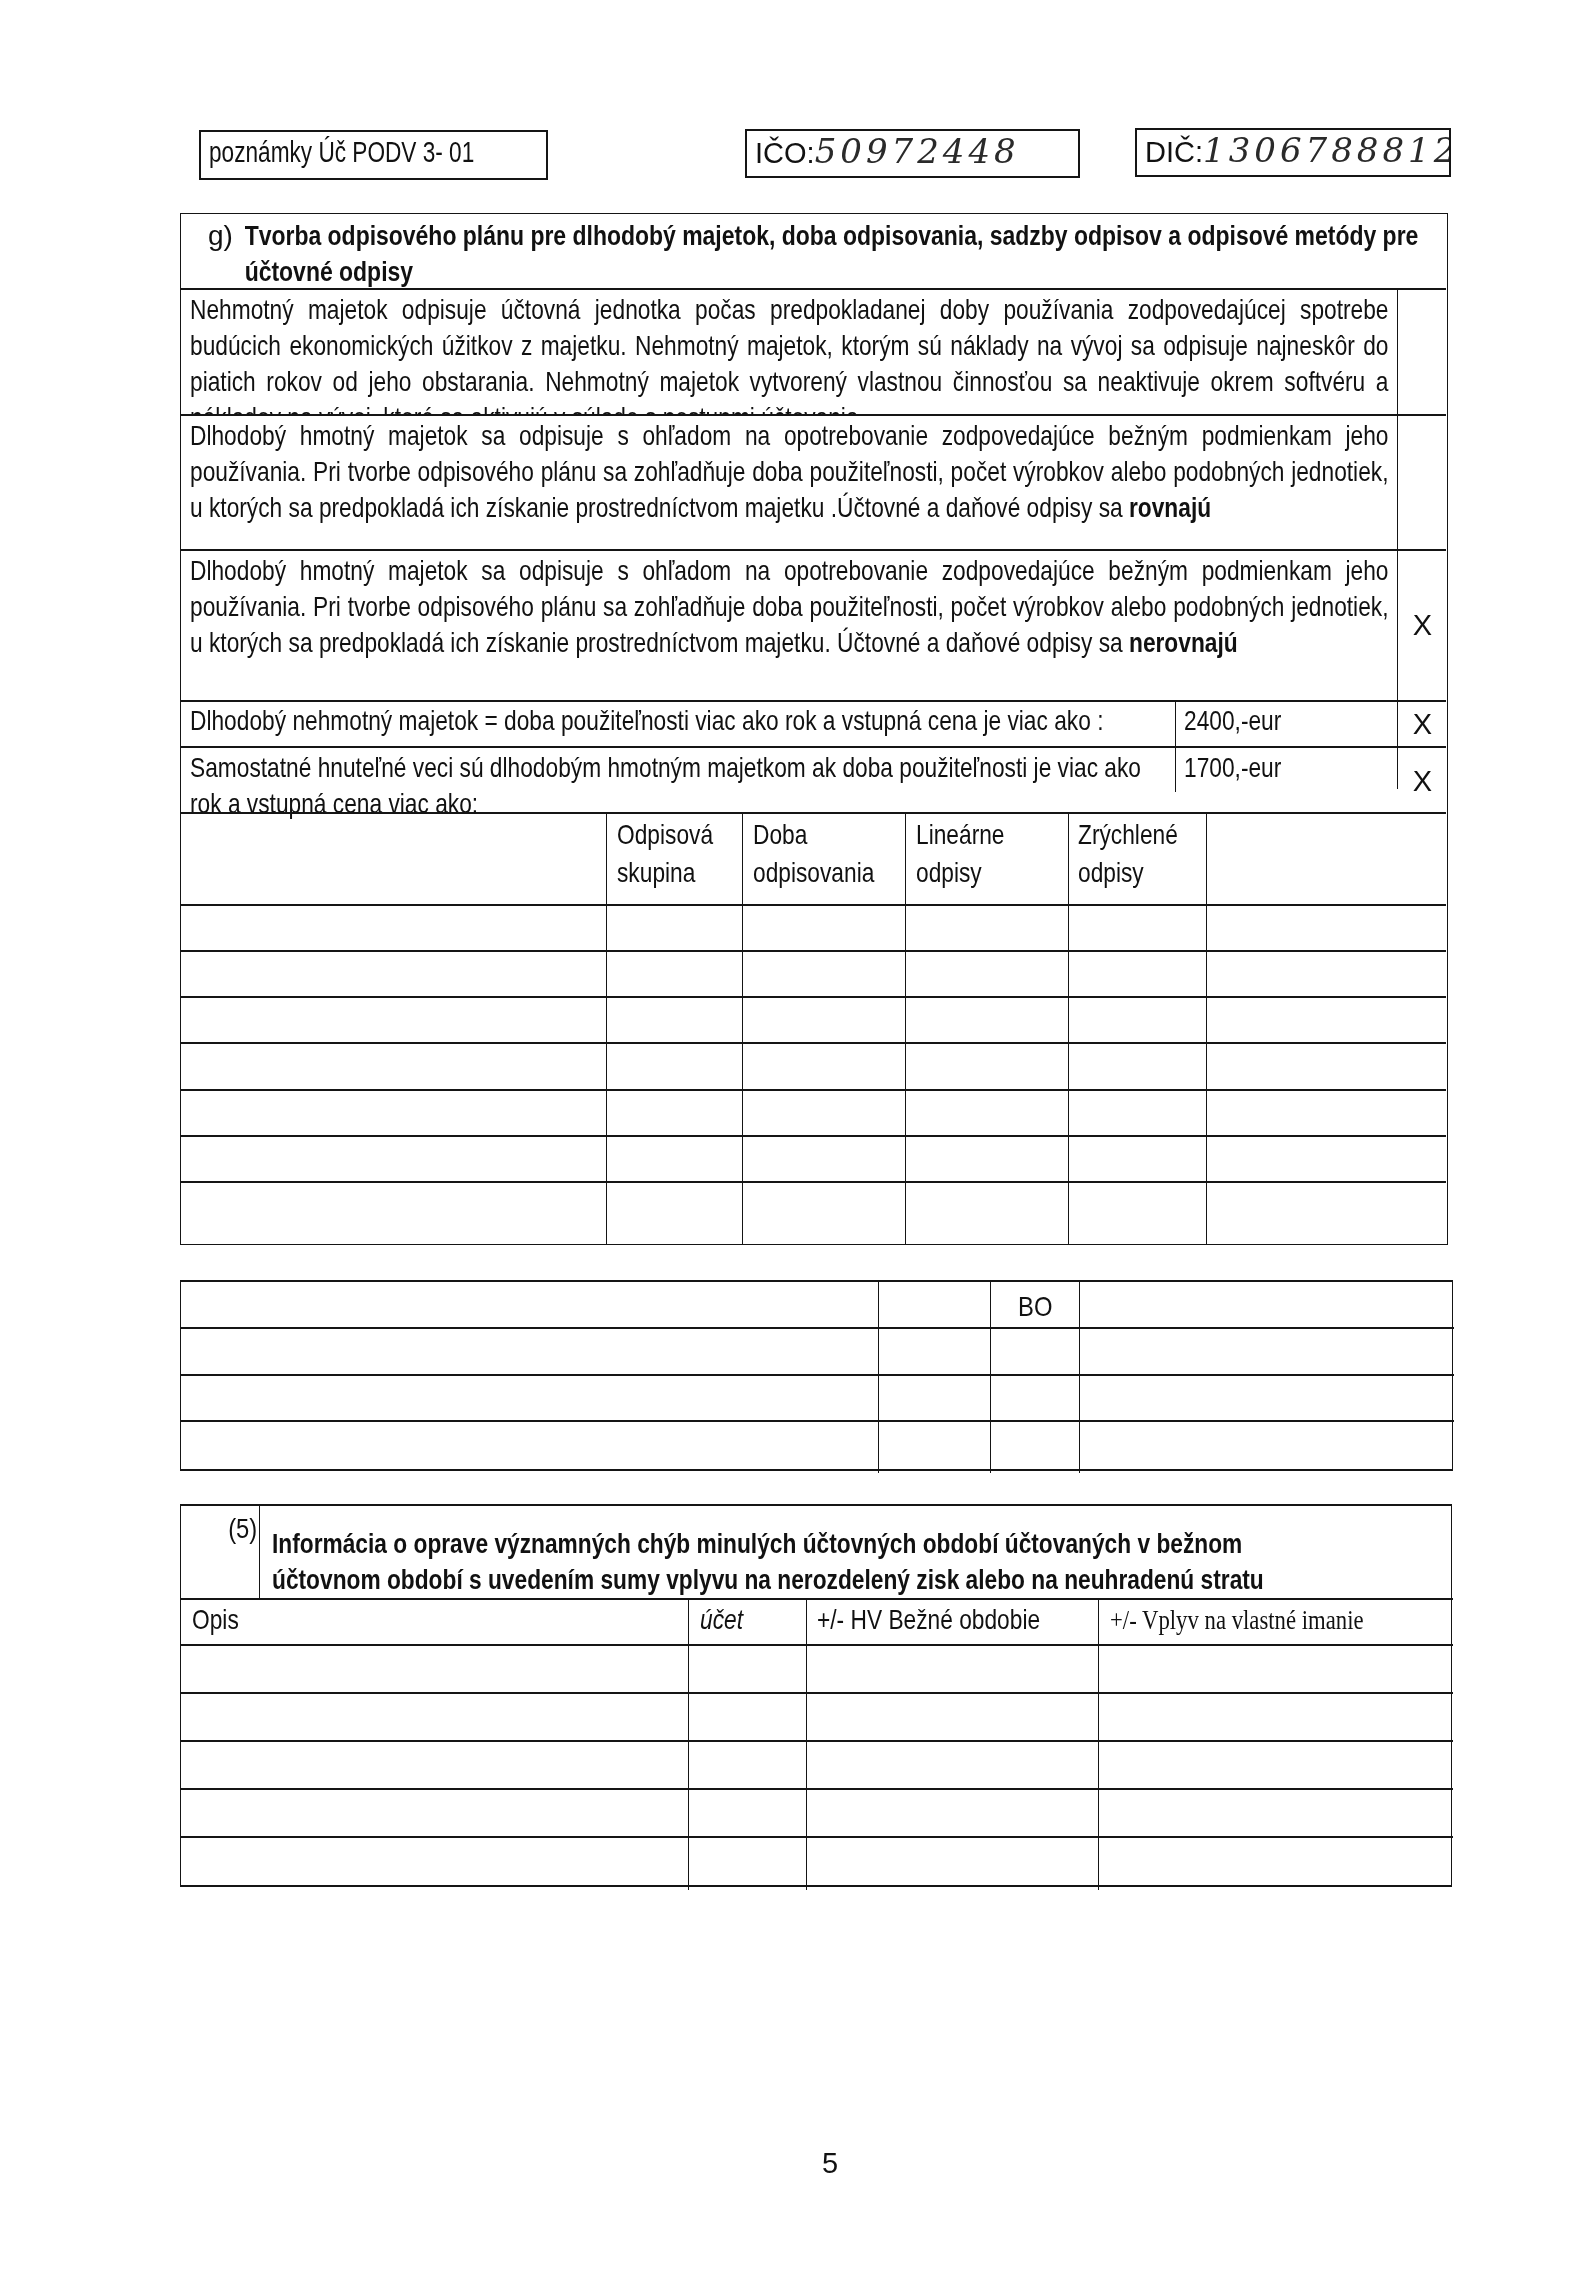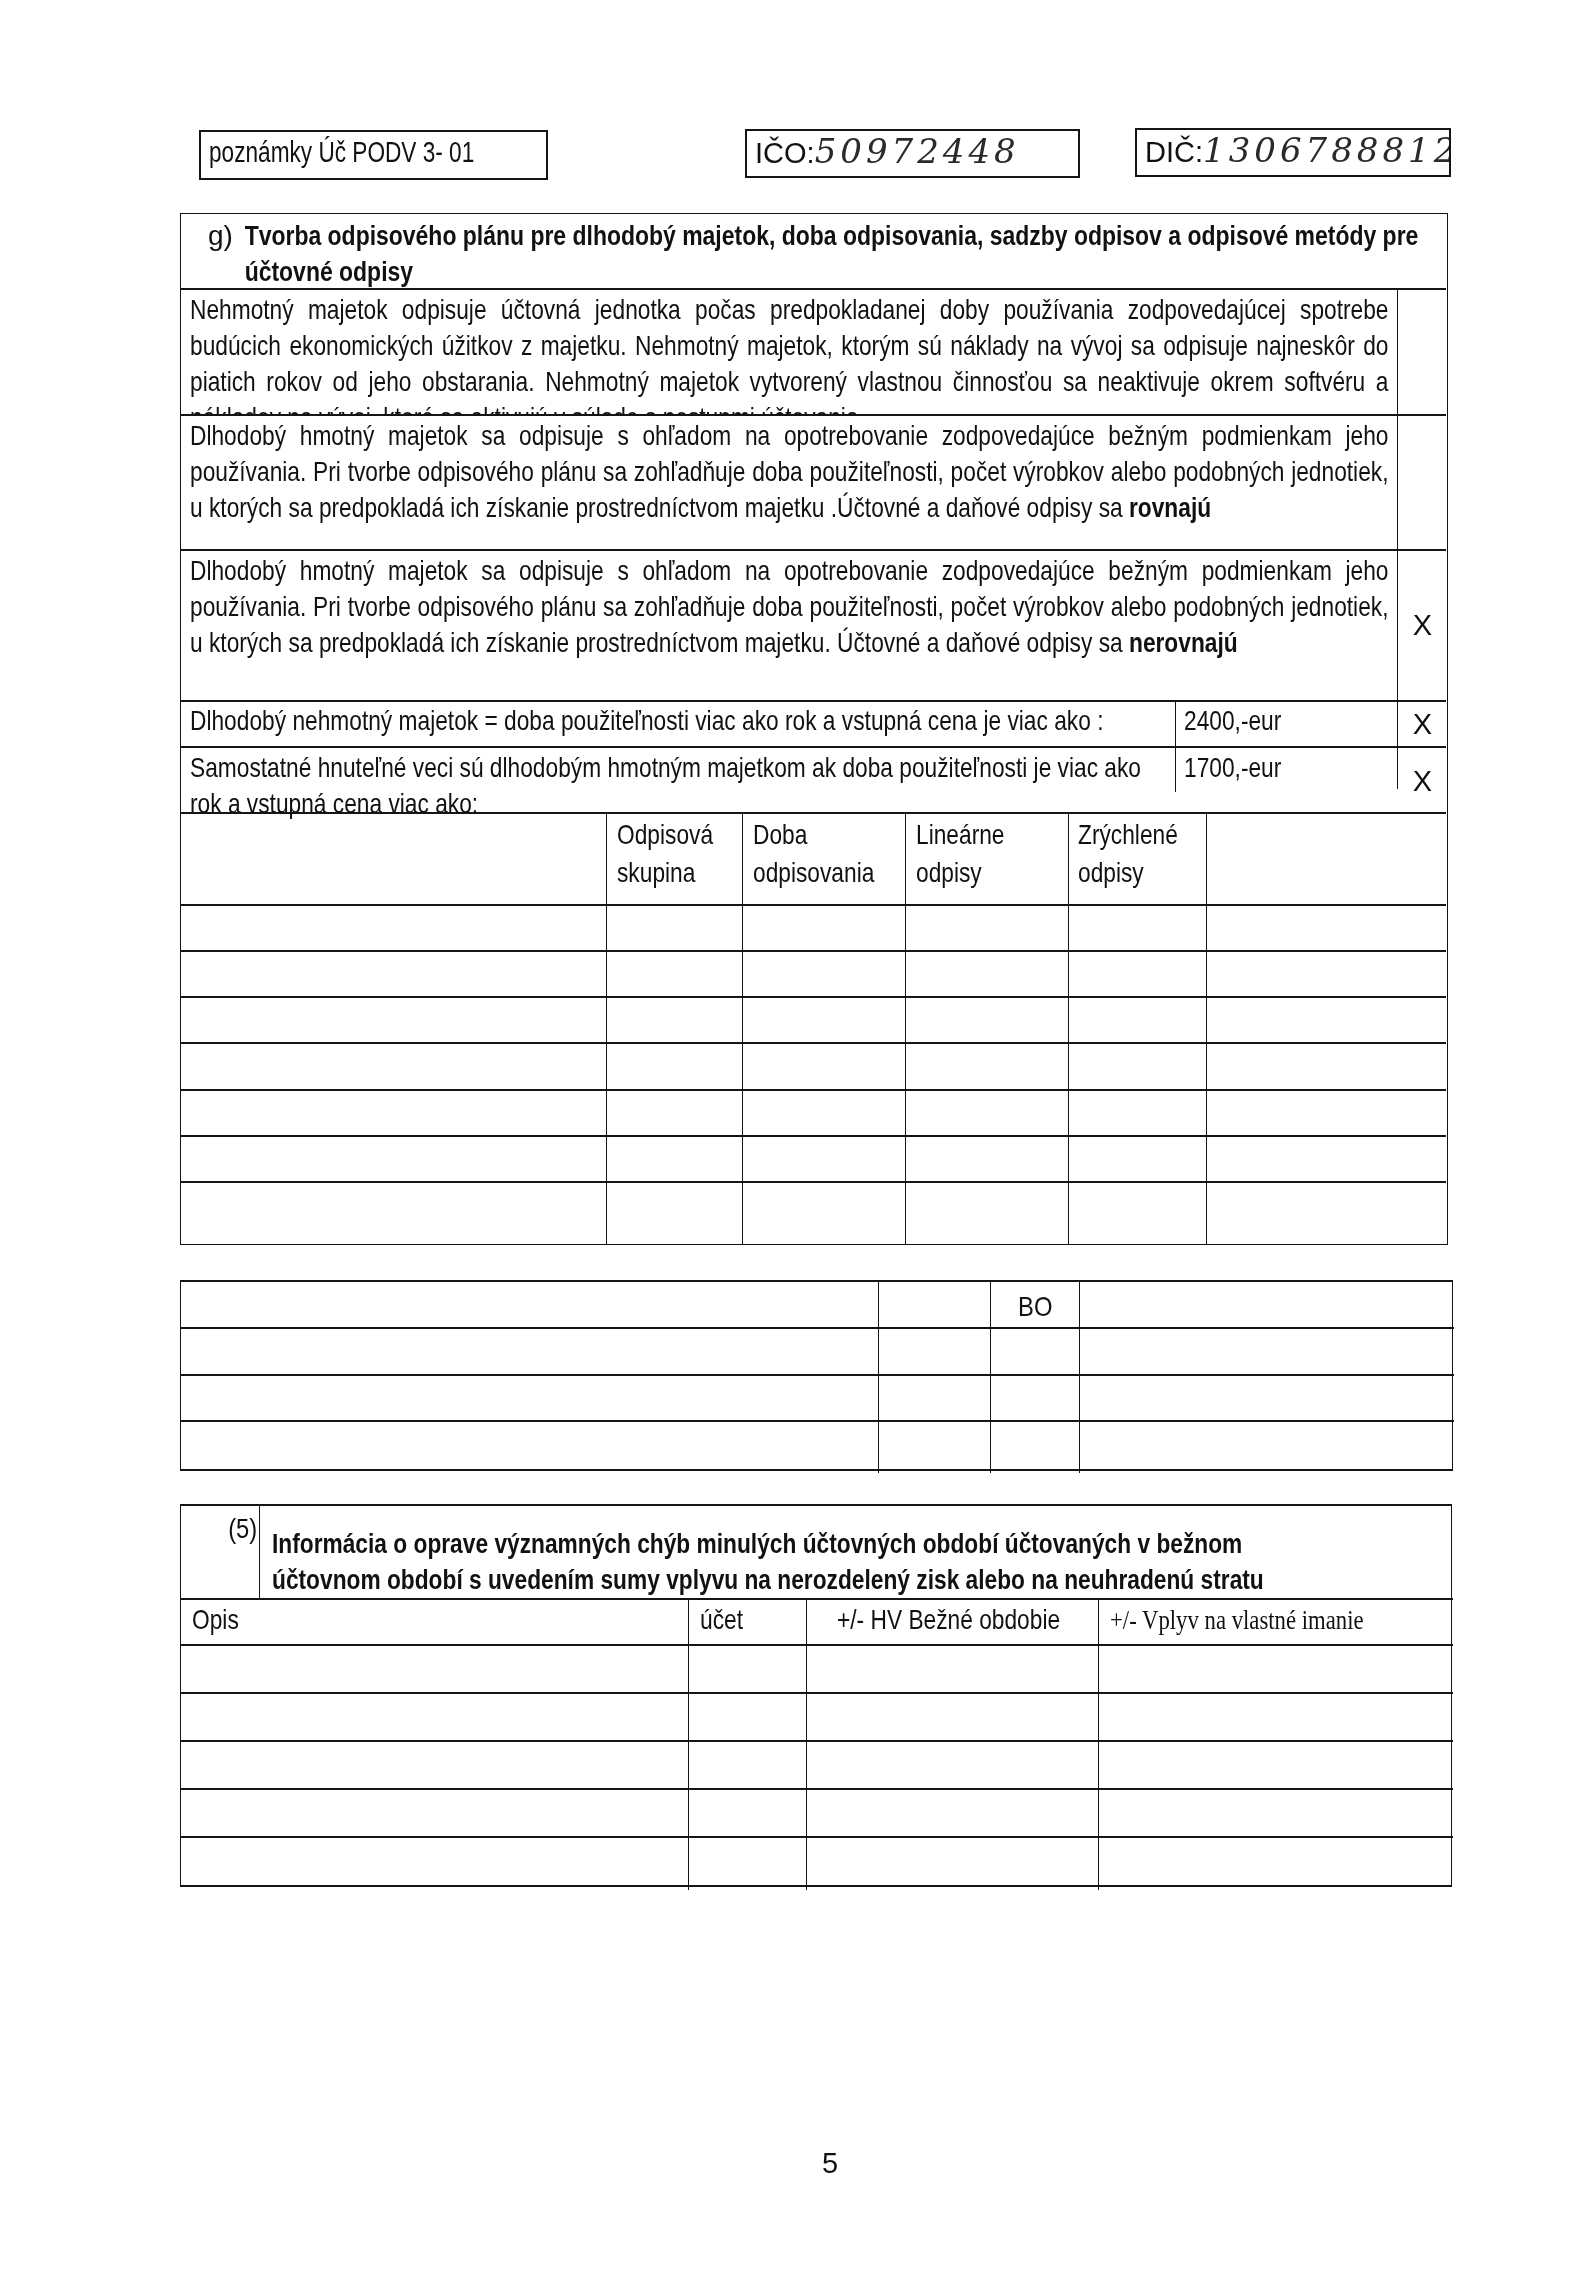--- a/index.html
+++ b/index.html
@@ -156,24 +156,24 @@
   </div>
   <div class="hl" style="left:0; top:92px; width:1272px;"></div>
 
   <div class="vl" style="left:507px; top:92px; height:292px;"></div>
   <div class="vl" style="left:625px; top:92px; height:292px;"></div>
   <div class="vl" style="left:917px; top:92px; height:292px;"></div>
 
   <div class="cell txt" style="left:10.5px; top:96px; width:488px; height:40px;">
     <span class="narrow" style="transform:scaleX(0.812);">Opis</span>
   </div>
-  <div class="cell txt" style="left:519px; top:96px; width:99px; height:40px;">
+  <div class="cell txt" style="left:519px; top:96px; width:99px; height:40px;font-style:italic;">
     <span class="narrow" style="transform:scaleX(0.812);">účet</span>
   </div>
-  <div class="cell txt" style="left:636px; top:96px; width:277px; height:40px;margin-left:20px;">
+  <div class="cell txt" style="left:636px; top:96px; width:277px; height:40px;">
     <span class="narrow" style="transform:scaleX(0.812);">+/- HV Bežné obdobie</span>
   </div>
   <div class="cell txt" style="left:929px; top:96px; width:336px; height:40px;font-family:Liberation Serif, serif;">
     <span class="narrow" style="transform:scaleX(0.812);">+/- Vplyv na vlastné imanie</span>
   </div>
 
   <div class="hl" style="left:0; top:138px; width:1272px;"></div>
   <div class="hl" style="left:0; top:186px; width:1272px;"></div>
   <div class="hl" style="left:0; top:234px; width:1272px;"></div>
   <div class="hl" style="left:0; top:282px; width:1272px;"></div>

